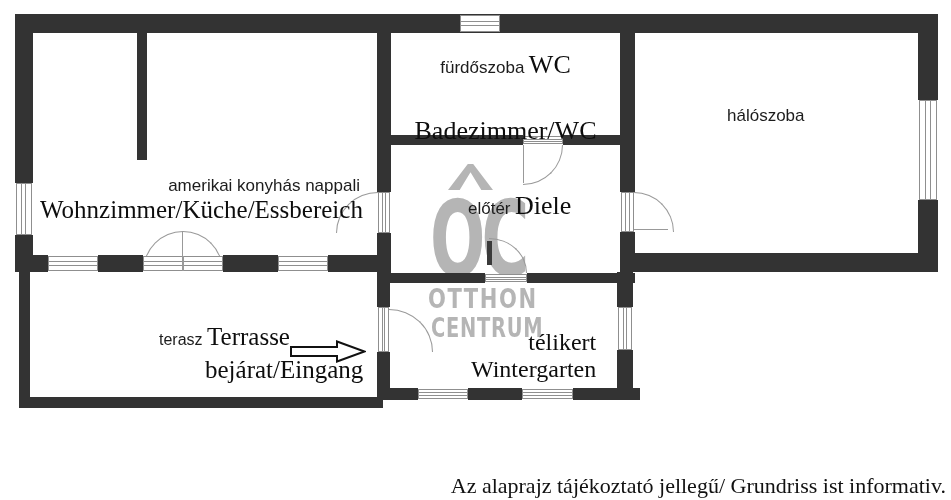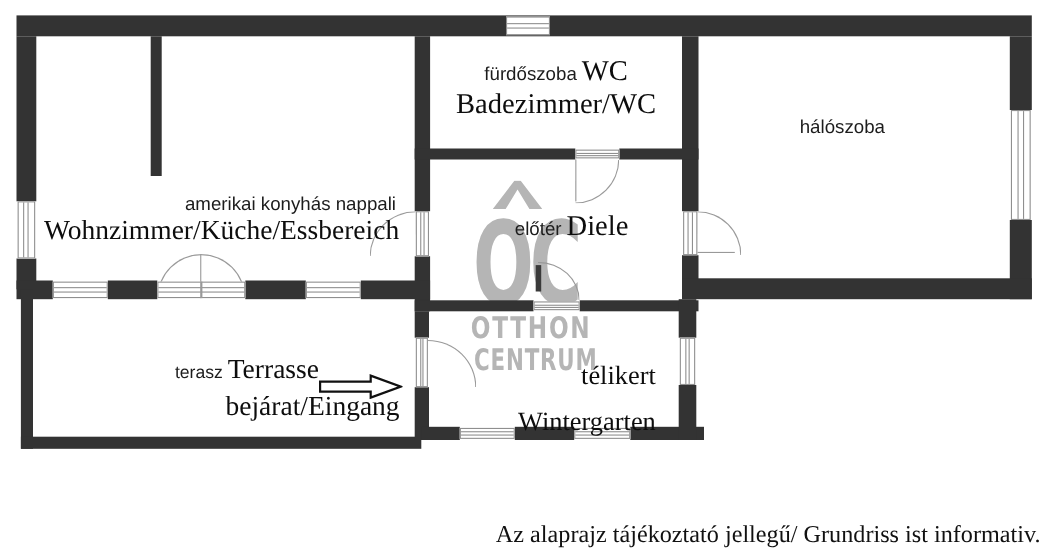--- a/index.html
+++ b/index.html
@@ -16,21 +16,21 @@
   .v-window::before{left:30%;} .v-window::after{left:60%;}
   .arc{position:absolute;box-sizing:border-box;border:0 solid var(--door-arc,#999);z-index:2;}
   .arc-tl{border-top-left-radius:100% 100%;border-top-width:1px;border-left-width:1px;}
   .arc-tr{border-top-right-radius:100% 100%;border-top-width:1px;border-right-width:1px;}
   .arc-br{border-bottom-right-radius:100% 100%;border-bottom-width:1px;border-right-width:1px;}
   .arc-semi{border-radius:50% 50% 0 0/100% 100% 0 0;border-top-width:1px;border-left-width:1px;border-right-width:1px;}
   .leaf{position:absolute;background:var(--door-arc,#999);z-index:2;}
   .label{position:absolute;z-index:5;color:#111;white-space:nowrap;}
   .hu{font-family:"Liberation Sans",sans-serif;font-size:17px;color:#1c1c1c;}
   .de{font-family:"Liberation Serif",serif;font-size:25px;color:#0d0d0d;}
-  .de-lg{font-family:"Liberation Serif",serif;font-size:26px;color:#0d0d0d;}
+  .de-lg{font-family:"Liberation Serif",serif;font-size:26px;color:#0d0d0d;margin-top:36px;}
   .wm{position:absolute;z-index:1;color:var(--watermark,#b5b5b5);
       font-family:"DejaVu Sans",sans-serif;font-weight:bold;}
   .disclaimer{position:absolute;z-index:5;font-family:"Liberation Serif",serif;
       font-size:22px;color:#111;white-space:nowrap;}
 </style>
 </head>
 <body>
 
 <div class="plan">
 
@@ -136,18 +136,18 @@
     <span class="de">Terrasse</span>
   </div>
 
   <svg style="position:absolute;left:290px;top:340px;z-index:5;" width="76" height="23" viewBox="0 0 76 23">
     <path d="M1 7 L47 7 L47 1.5 L74.5 11.5 L47 21.5 L47 16 L1 16 Z" fill="#ffffff" stroke="#111" stroke-width="2"></path>
   </svg>
   <div class="label de" style="left:205px;top:356px;">bejárat/Eingang</div>
 
   <div class="label" style="left:471px;top:329px;text-align:right;">
     <div class="de" style="font-size:24px;">télikert</div>
-    <div class="de" style="font-size:24px;margin-top:15px;">Wintergarten</div>
+    <div class="de" style="font-size:24px;margin-top:0;">Wintergarten</div>
   </div>
 
   <div class="disclaimer" style="right:5px;top:473px;">Az alaprajz tájékoztató jellegű/ Grundriss ist informativ.</div>
 
 </div>
 
 </body></html>

